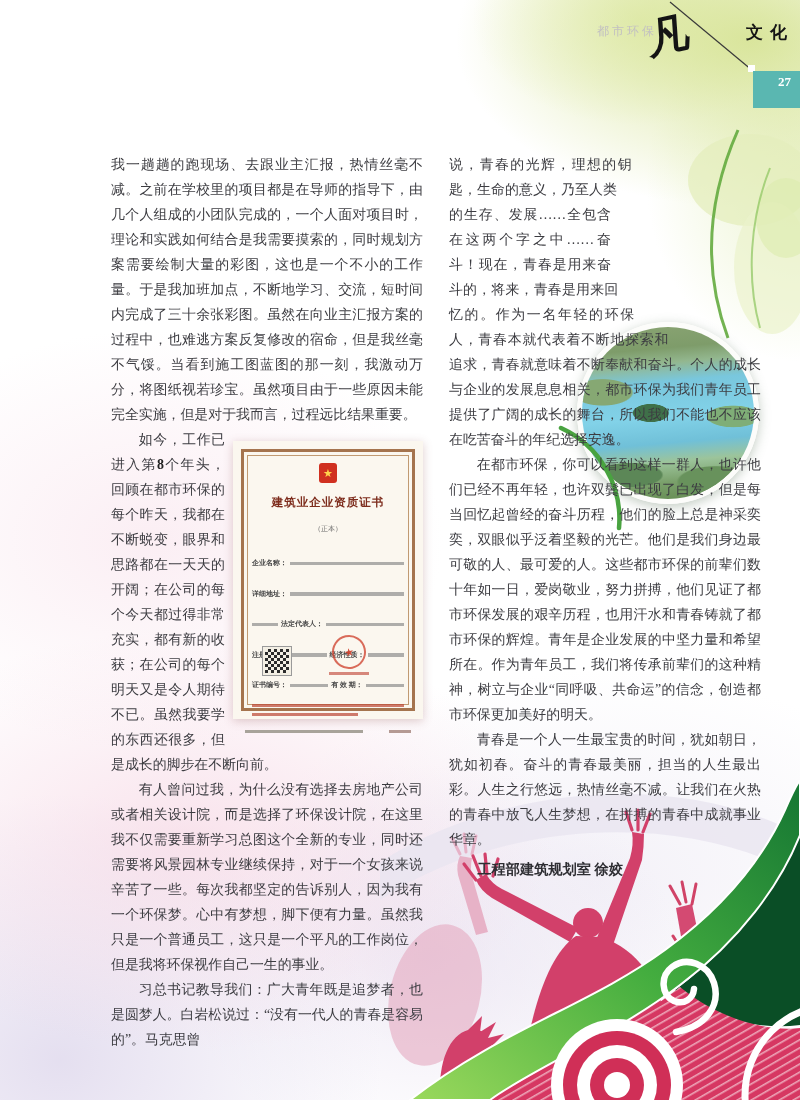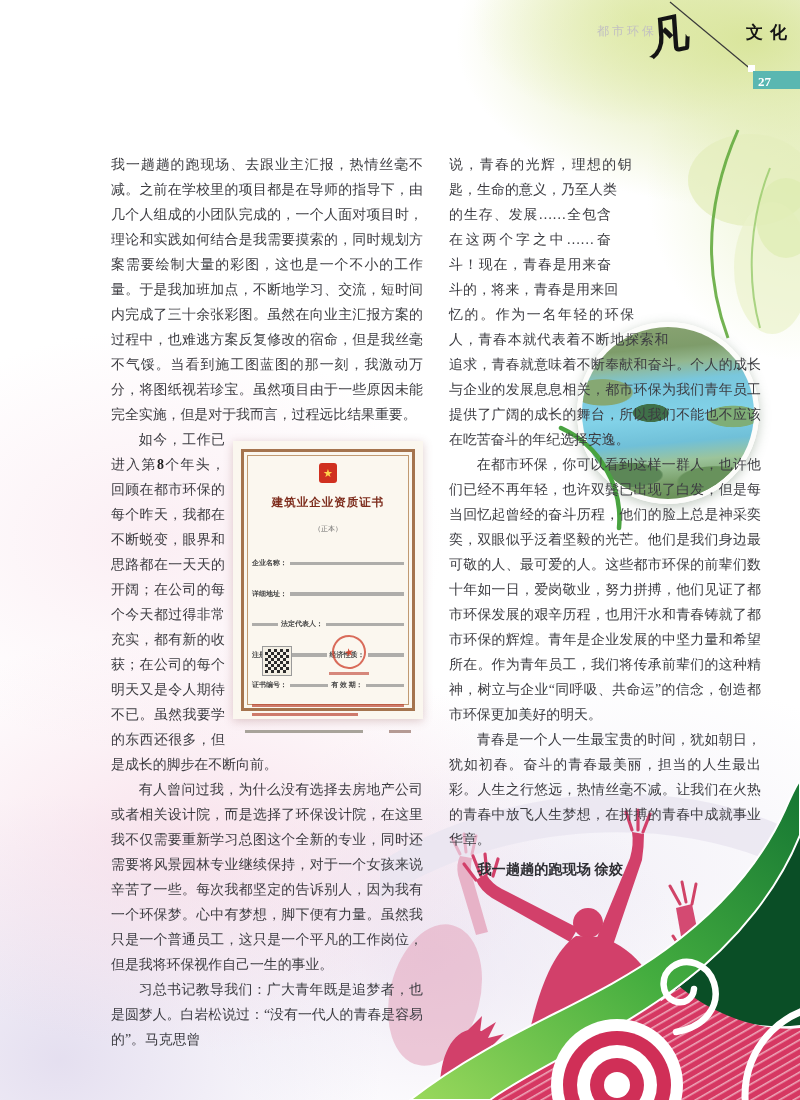--- a/index.html
+++ b/index.html
@@ -18,22 +18,22 @@
       #ffffff;
   }
   
   .hdr-el { position:absolute; z-index:10; }
   .mag-name { left:597px; top:23px; font-size:12px; color:#c2c0c1; letter-spacing:3px; }
   .callig { left:648px; top:8px; font-size:42px; font-weight:bold; color:#141414;
             transform:rotate(-12deg) skewX(-8deg); }
   .section-title { left:726px; top:21px; font-size:17px; font-weight:bold; color:#141414; letter-spacing:7px;margin-left:20px; }
   .header-line { left:595px; top:0; width:205px; height:100px; }
   .corner-dot { left:748px; top:65px; width:7px; height:7px; background:#fff; }
-  .page-badge { left:753px; top:71px; width:47px; height:18px; background:#5ab7b1;
-                color:#fff; font-size:13px; font-weight:bold; line-height:22px; padding-left:5px; box-sizing:border-box; }
+  .page-badge { left:753px; top:71px; width:47px; height:37px; background:#5ab7b1;
+                color:#fff; font-size:13px; font-weight:bold; line-height:22px; padding-left:25px; box-sizing:border-box; }
   
   .col { position:absolute; top:152px; width:312px; font-size:13.9px; line-height:25px;
          color:#3c3c41; text-align:justify; z-index:10;margin-left:36px; }
   .left-col { left:75px; }
   .right-col { left:413px; }
   .col p { margin:0; }
   .indent { text-indent:2em; }
   .num-bold { font-weight:bold; color:#222; }
   .byline { font-weight:bold; text-indent:2em; margin-top:5px !important; font-size:14.2px; color:#2e2e33; }
   
@@ -242,16 +242,16 @@
     <p class="indent"><span>如今，工作已进入第</span><span class="num-bold">8</span><span>个年头，回顾在都市环保的每个昨天，我都在不断蜕变，眼界和思路都在一天天的开阔；在公司的每个今天都过得非常充实，都有新的收获；在公司的每个明天又是令人期待不已。虽然我要学的东西还很多，但是成长的脚步在不断向前。</span></p>
     <p class="indent">有人曾问过我，为什么没有选择去房地产公司或者相关设计院，而是选择了环保设计院，在这里我不仅需要重新学习总图这个全新的专业，同时还需要将风景园林专业继续保持，对于一个女孩来说辛苦了一些。每次我都坚定的告诉别人，因为我有一个环保梦。心中有梦想，脚下便有力量。虽然我只是一个普通员工，这只是一个平凡的工作岗位，但是我将环保视作自己一生的事业。</p>
     <p class="indent">习总书记教导我们：广大青年既是追梦者，也是圆梦人。白岩松说过：“没有一代人的青春是容易的”。马克思曾</p>
   </div>
 
   <div class="col right-col">
     <div class="photo-spacer"></div>
     <p>说，青春的光辉，理想的钥匙，生命的意义，乃至人类的生存、发展……全包含在这两个字之中……奋斗！现在，青春是用来奋斗的，将来，青春是用来回忆的。作为一名年轻的环保人，青春本就代表着不断地探索和追求，青春就意味着不断奉献和奋斗。个人的成长与企业的发展息息相关，都市环保为我们青年员工提供了广阔的成长的舞台，所以我们不能也不应该在吃苦奋斗的年纪选择安逸。</p>
     <p class="indent">在都市环保，你可以看到这样一群人，也许他们已经不再年轻，也许双鬓已出现了白发，但是每当回忆起曾经的奋斗历程，他们的脸上总是神采奕奕，双眼似乎泛着坚毅的光芒。他们是我们身边最可敬的人、最可爱的人。这些都市环保的前辈们数十年如一日，爱岗敬业，努力拼搏，他们见证了都市环保发展的艰辛历程，也用汗水和青春铸就了都市环保的辉煌。青年是企业发展的中坚力量和希望所在。作为青年员工，我们将传承前辈们的这种精神，树立与企业“同呼吸、共命运”的信念，创造都市环保更加美好的明天。</p>
     <p class="indent">青春是一个人一生最宝贵的时间，犹如朝日，犹如初春。奋斗的青春最美丽，担当的人生最出彩。人生之行悠远，热情丝毫不减。让我们在火热的青春中放飞人生梦想，在拼搏的青春中成就事业华章。</p>
-    <p class="byline">我一趟趟的跑现场 徐姣</p>
+    <p class="byline">工程部建筑规划室 徐姣</p>
   </div>
 
 </div>
 
 </body></html>

